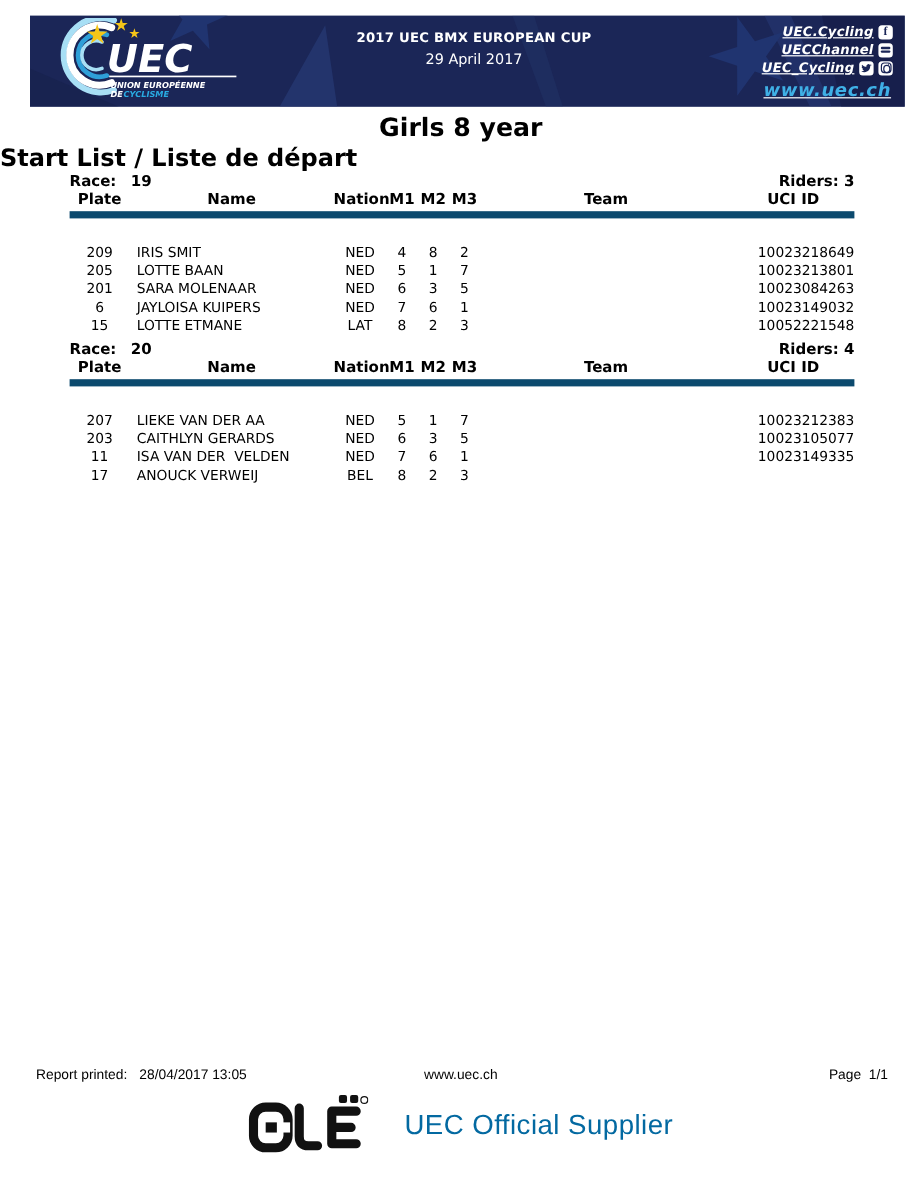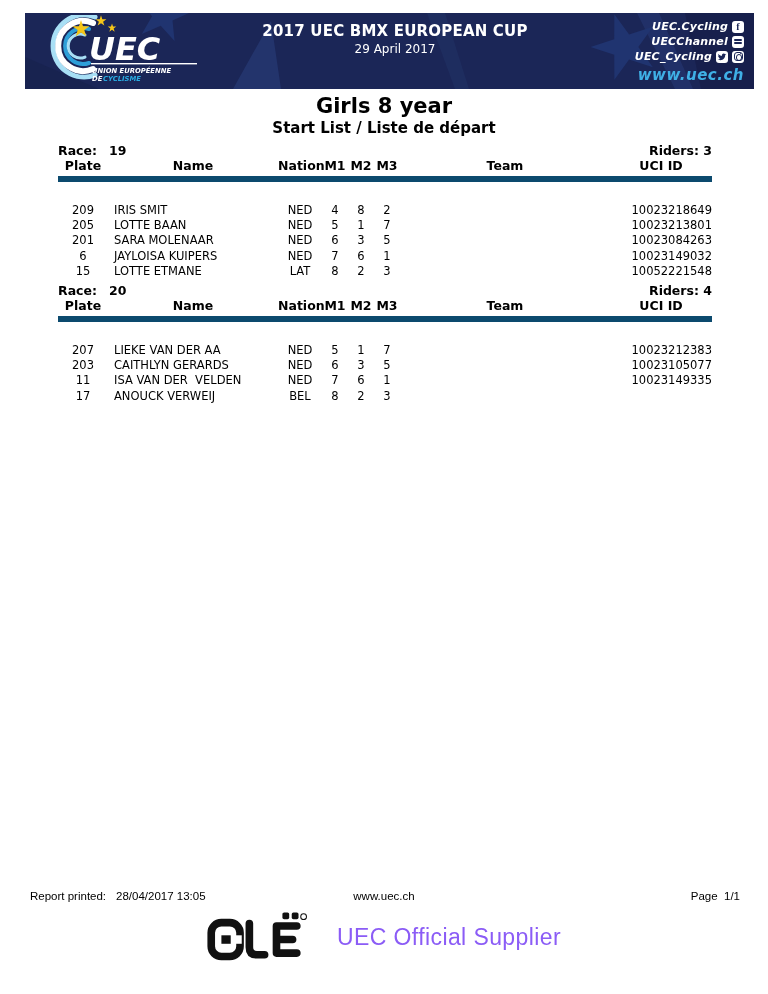--- a/index.html
+++ b/index.html
@@ -4,42 +4,42 @@
 <style>
   html,body{margin:0;padding:0;background:#ffffff;}
   .page{position:relative;width:768px;height:994px;background:#ffffff;overflow:hidden;
         font-family:"DejaVu Sans",sans-serif;color:#000;}
 
   
   .banner{position:absolute;left:25px;top:13px;width:729px;height:76px;background:#1b2657;overflow:hidden;}
   .banner svg.deco{position:absolute;left:0;top:0;}
   .logo-svg{position:absolute;left:10px;top:2px;}
   .banner-center{position:absolute;left:220px;top:9px;width:300px;text-align:center;color:#fff;}
-  .bc-title{font-size:15px;font-weight:bold;line-height:19px;letter-spacing:.2px;}
+  .bc-title{font-size:11px;font-weight:bold;line-height:19px;letter-spacing:.2px;}
   .bc-sub{font-size:12.5px;font-weight:bold;line-height:17px;}
   .bc-date{font-size:12px;font-weight:normal;line-height:17px;}
-  .banner-right{position:absolute;right:10px;top:6px;text-align:right;color:#fff;}
+  .banner-right{position:absolute;right:10px;top:6px;text-align:center;color:#fff;text-decoration:underline;}
   .soc-row{display:flex;justify-content:flex-end;align-items:center;gap:4px;height:15px;}
   .soc-label{font-size:11px;font-weight:bold;font-style:italic;letter-spacing:.2px;}
   .icon{width:12px;height:12px;border-radius:3px;background:#fff;display:inline-flex;
         align-items:center;justify-content:center;position:relative;flex:0 0 auto;}
   .fb-f{color:#1b2657;font-weight:bold;font-size:10px;font-family:"Liberation Serif",serif;line-height:1;}
   .yt-lines{display:flex;flex-direction:column;gap:1px;}
   .yt-lines i{display:block;width:8px;height:2px;background:#1b2657;border-radius:1px;}
   .ig{background:#fff;}
   .ig .ig-frame{position:absolute;inset:1.5px;border:1.2px solid #1b2657;border-radius:3px;}
   .ig .ig-lens{position:absolute;left:3.8px;top:3.8px;width:4.4px;height:4.4px;border:1.1px solid #1b2657;border-radius:50%;}
   .ig .ig-dot{position:absolute;right:2.6px;top:2.4px;width:1.6px;height:1.6px;background:#1b2657;border-radius:50%;}
   .soc-site{font-size:15px;font-weight:bold;font-style:italic;color:#3fb0e6;margin-top:2px;letter-spacing:.5px;}
 
   
   .page-title{position:absolute;left:0;top:94px;width:100%;text-align:center;
               font-size:21px;font-weight:bold;}
-  .page-subtitle{position:absolute;left:0;top:119px;width:100%;text-align:center;
-              font-size:15px;font-weight:bold;}
+  .page-subtitle{position:absolute;left:0;top:119px;width:100%;text-align:left;
+              font-size:20px;font-weight:bold;}
 
   
   .race{position:absolute;left:58px;width:654px;}
   .race-line{display:flex;justify-content:space-between;align-items:baseline;height:16px;}
   .b{font-size:12.5px;font-weight:bold;}
   .race-num{margin-left:12px;}
   .trow{display:grid;grid-template-columns:50px 170px 44px 26px 26px 26px 210px 102px;}
   .thead{margin-top:2px;border-bottom:6px solid #0c4a6e;padding-bottom:2px;}
   .thead span{font-size:12.5px;font-weight:bold;text-align:center;line-height:16px;}
   .drow span{font-size:11.5px;line-height:15.2px;text-align:center;white-space:pre;}
@@ -52,21 +52,21 @@
           font-family:"Liberation Sans",sans-serif;font-size:11.5px;color:#000;}
   .foot-left{position:absolute;left:30px;white-space:pre;}
   .foot-left .fl-val{margin-left:10px;}
   .foot-center{position:absolute;left:0;width:100%;text-align:center;}
   .foot-right{position:absolute;right:28px;white-space:pre;}
 
   
   .supplier{position:absolute;left:50%;top:912px;transform:translateX(-50%);
             display:flex;align-items:center;gap:30px;}
   .supplier-text{font-family:"Liberation Sans",sans-serif;font-size:23px;font-weight:300;
-                 color:#8b5cf6;letter-spacing:.4px;}
+                 color:#0369a1;letter-spacing:.4px;}
 </style>
 </head>
 <body>
 
 <div class="page">
 
   <div class="banner">
     <svg class="deco" width="729" height="76" viewBox="0 0 729 76">
       <polygon points="660,0 729,0 729,76 676,76" fill="#161f4a" opacity="0.85"></polygon>
       <polygon points="612,0 650,76 668,76 634,0" fill="#2a3f7e" opacity="0.45"></polygon>

